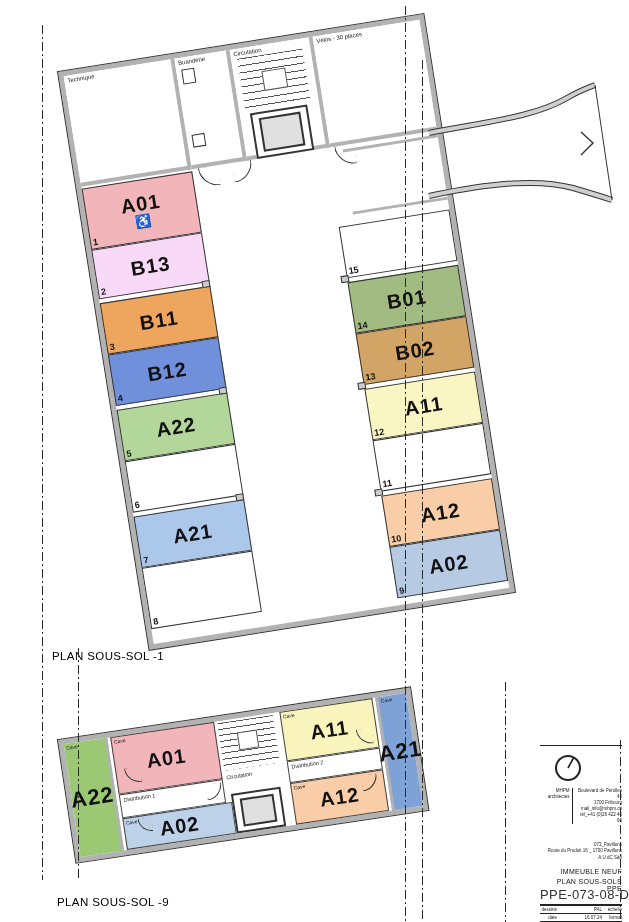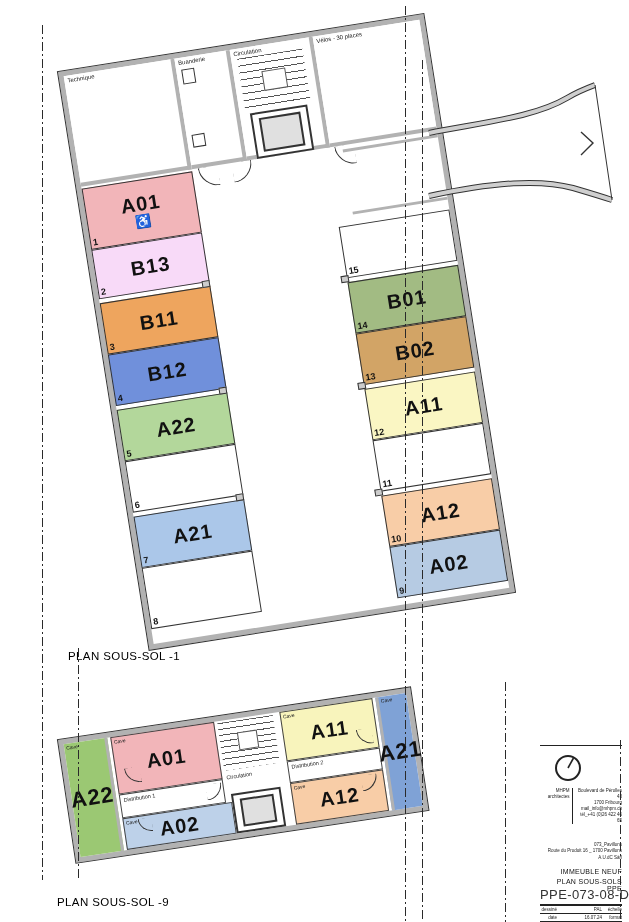--- a/index.html
+++ b/index.html
@@ -156,21 +156,21 @@
 
   <svg style="position:absolute;left:335px;top:70px;" width="292" height="160" viewBox="0 0 292 160">
     <path d="M94,63 C150,52 200,47 232,28 C242,22 252,18 260,15" fill="none" stroke="#333" stroke-width="6"></path>
     <path d="M94,63 C150,52 200,47 232,28 C242,22 252,18 260,15" fill="none" stroke="#cfcfcf" stroke-width="4"></path>
     <path d="M94,126 C160,112 205,109 238,118 C255,123 268,127 277,130" fill="none" stroke="#333" stroke-width="6"></path>
     <path d="M94,126 C160,112 205,109 238,118 C255,123 268,127 277,130" fill="none" stroke="#cfcfcf" stroke-width="4"></path>
     <line x1="260" y1="15" x2="277" y2="130" stroke="#333" stroke-width="1"></line>
     <path d="M246,62 L258,73 L246,85" fill="none" stroke="#333" stroke-width="1.4"></path>
   </svg>
 
-  <div class="plan-caption" style="left:68px;top:650px;">PLAN SOUS-SOL -1</div>
+  <div class="plan-caption" style="left:52px;top:650px;">PLAN SOUS-SOL -1</div>
 
   <div class="plan" style="left:58px;top:740px;width:356px;height:124px;transform:rotate(-8.5deg);">
     <div class="inner">
 
       <div class="room" style="left: 0px; top: 0px; width: 44px; height: 114px; border-right: 3px solid rgb(178, 178, 178); background: rgb(155, 200, 115);">
         <span class="cave-label">Cave</span>
         <div class="big-center">
             <span class="slabel" style="font-size:22px;">A22</span>
           </div>
       </div>

